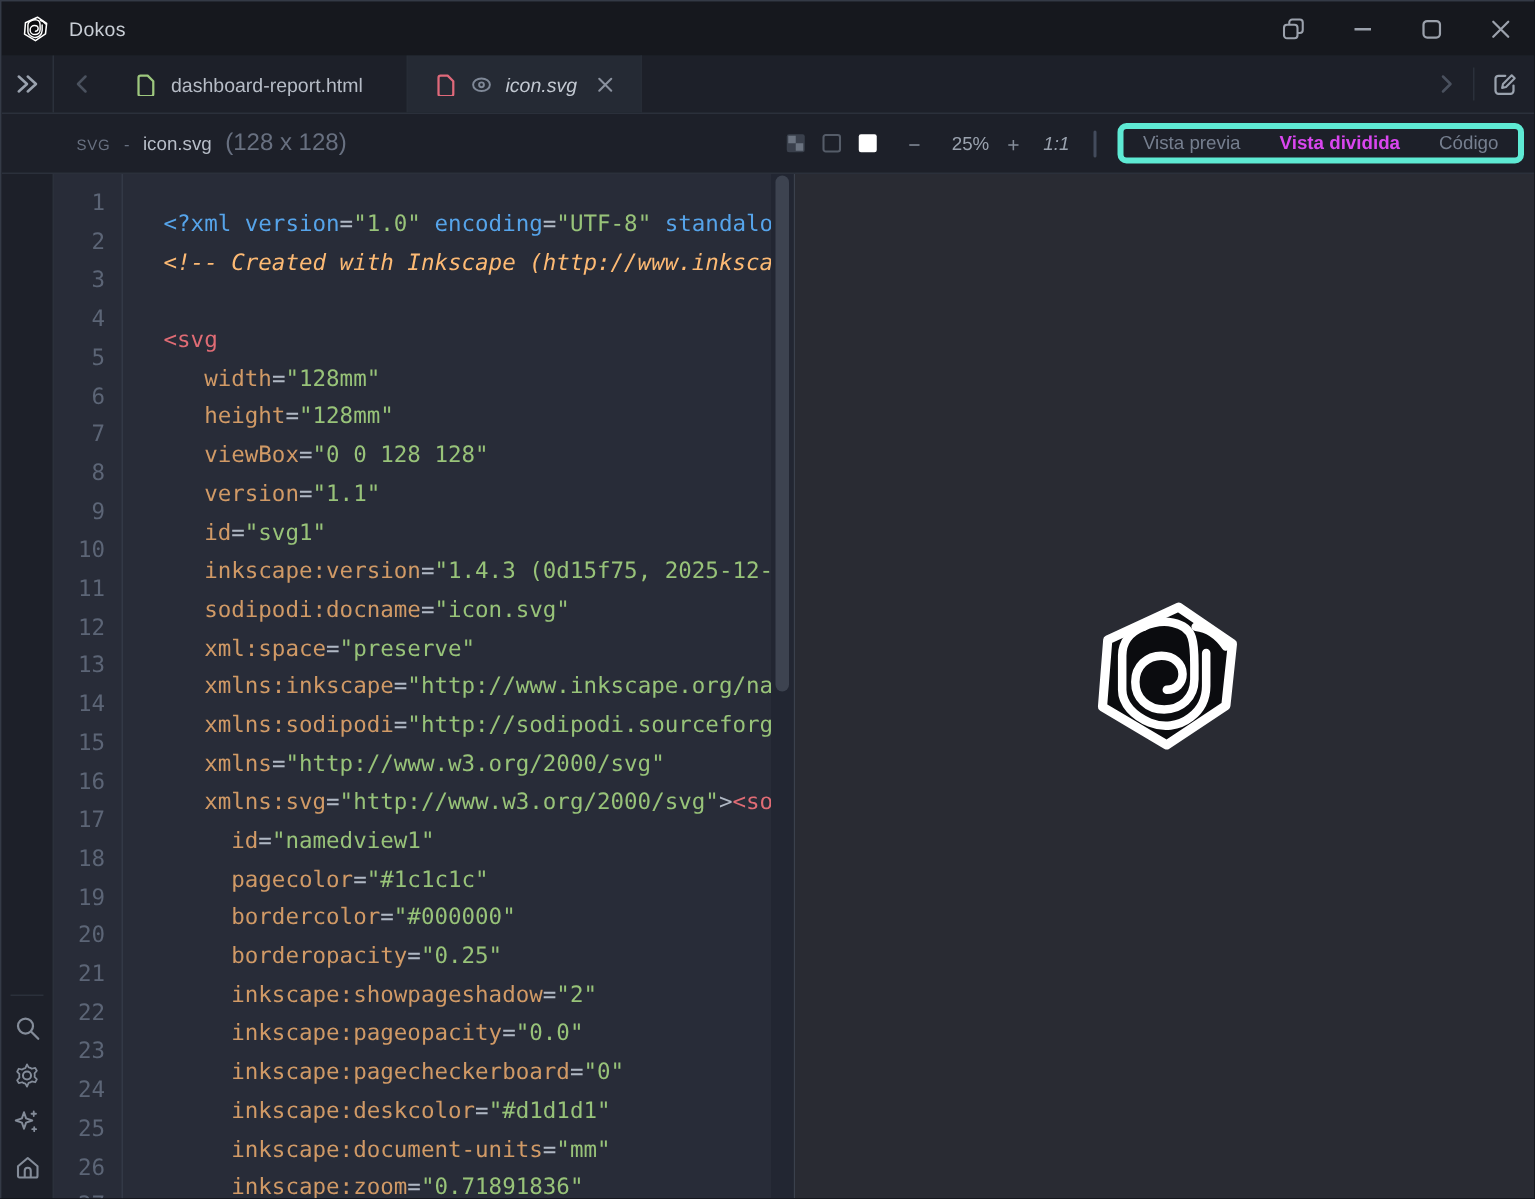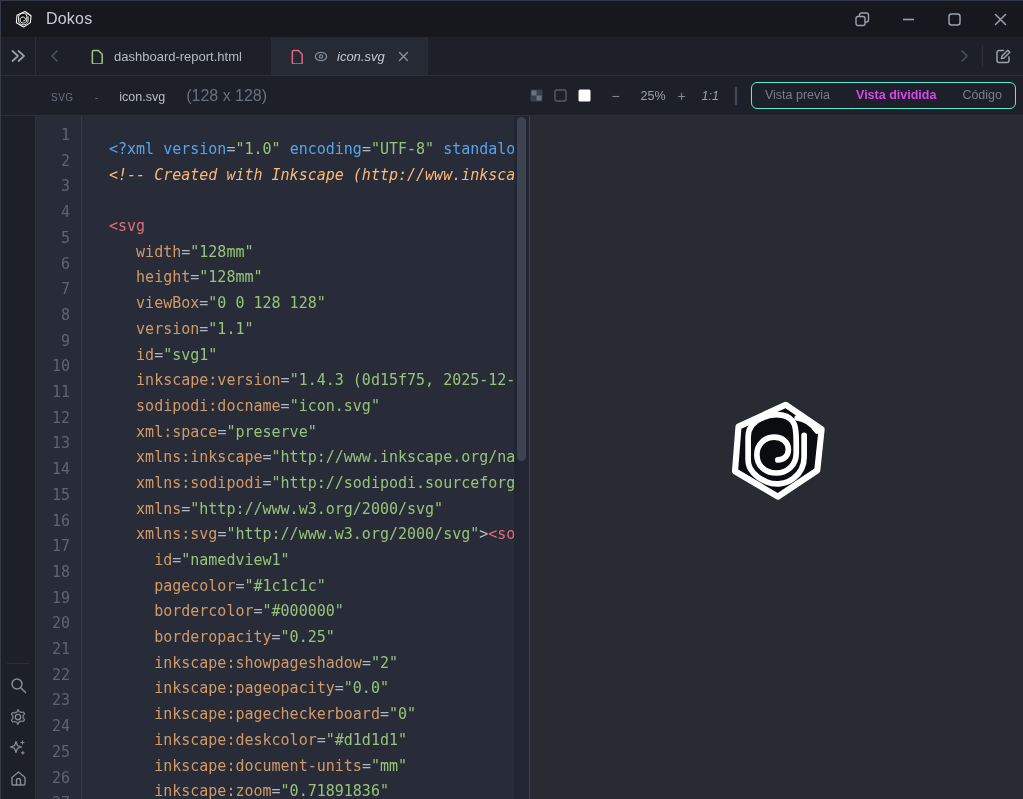--- a/index.html
+++ b/index.html
@@ -11,21 +11,21 @@
     background:#1d2029; border-left:1px solid #343a46; border-top:1px solid #343a46;
     display:flex; flex-direction:column;
   }
 
   
   .titlebar {
     height:36px; background:#16181e; display:flex; align-items:center;
     flex:0 0 auto;
   }
   .titlebar .app-logo { width:19px; height:19px; margin-left:13px; }
-  .titlebar .app-title { color:#c9ced6; font-size:16px; margin-left:13px; letter-spacing:.2px; }
+  .titlebar .app-title { color:#c9ced6; font-size:13px; margin-left:13px; letter-spacing:.2px; }
   .titlebar .spacer { flex:1; }
   .win-btn { width:46px; height:36px; display:flex; align-items:center; justify-content:center; color:#9ba1ac; }
   .win-btn svg { display:block; }
 
   
   .tabbar {
     height:39px; background:#1d2029; display:flex; align-items:stretch;
     border-bottom:1px solid #2b303b; flex:0 0 auto;
   }
   .rail-toggle {
@@ -45,35 +45,35 @@
   .tabbar .tab-spacer { flex:1; }
   .tab-right { display:flex; align-items:center; }
   .tab-right .divider { width:1px; height:22px; background:#2b303b; }
   .tab-right .icon-cell { width:40px; display:flex; align-items:center; justify-content:center; color:#9aa2ae; }
 
   
   .toolbar {
     height:40px; background:#1d2029; border-bottom:1px solid #2b303b;
     display:flex; align-items:center; flex:0 0 auto; padding-left:35px;
   }
-  .toolbar .file-meta { display:flex; align-items:baseline; gap:21px; margin-left:15px; }
+  .toolbar .file-meta { display:flex; align-items:baseline; gap:9px; margin-left:15px; }
   .file-type { color:#687080; font-size:10px; letter-spacing:.5px; }
   .file-dash { color:#687080; font-size:11px; }
   .file-name { color:#b8bec8; font-size:12.5px; }
   .file-dims { color:#687080; font-size:16px; }
   .toolbar .spacer { flex:1; }
   .bg-toggles { display:flex; align-items:center; gap:11px; margin-right:16px; }
   .bg-toggle { width:13px; height:13px; display:flex; }
   .zoom-group { display:flex; align-items:center; gap:7px; color:#9aa2ae; font-size:12.5px; }
   .zoom-btn { color:#848c99; width:18px; text-align:center; font-size:14px; }
   .zoom-level { min-width:34px; text-align:right; }
   .ratio-btn { margin-left:4px; color:#9aa2ae;font-style:italic; }
   .tool-sep { width:2px; height:18px; background:#434b5c; margin:0 14px 0 16px; border-radius:1px; }
   .segmented {
-    display:flex; align-items:center; border:1px solid #5eead4; border-radius:6px;
+    display:flex; align-items:center; border:4px solid #5eead4; border-radius:6px;
     height:27px; margin-right:7px; overflow:hidden;
   }
   .segment { padding:0 13px; font-size:12.5px; color:#767f8f; line-height:25px; }
   .segment.active { color:#d946ef; font-weight:bold; }
 
   
   .main { flex:1; display:flex; min-height:0; }
 
   .activity-rail {
     width:35px; background:#1d2029; border-right:1px solid #2b303b;

